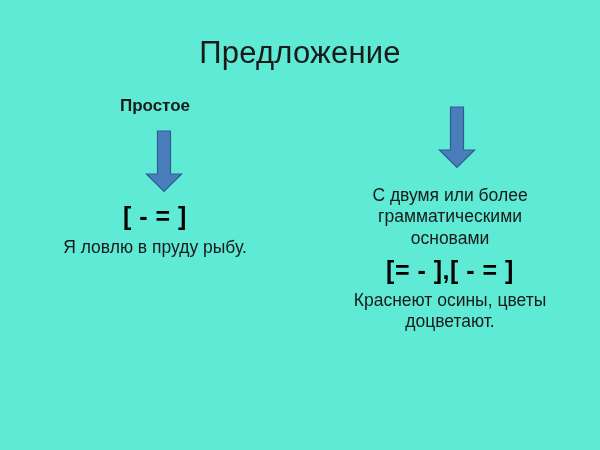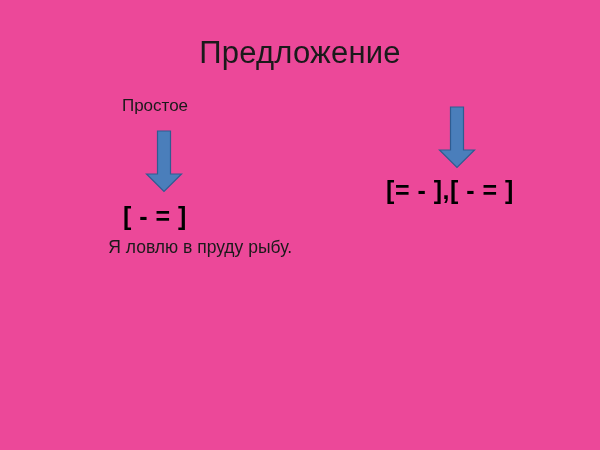--- a/index.html
+++ b/index.html
@@ -12,21 +12,21 @@
     background: #ffffff;
     font-family: "Liberation Sans", sans-serif;
     color: #1a1a1a;
     overflow: hidden;
     position: relative;
   }
   .slide {
     position: relative;
     width: 600px;
     height: 450px;
-    background: #ec4899;
+    background: #5eead4;
   }
   .slide-title {
     position: absolute;
     top: 36px;
     left: 0;
     width: 600px;
     text-align: center;
     font-size: 31px;
     font-weight: 400;
     line-height: 1.1;
@@ -47,21 +47,21 @@
   }
   .col-left {
     left: 10px;
   }
   .col-right {
     left: 305px;
   }
   .col-heading {
     text-align: center;
     font-size: 17px;
-    font-weight: 400;
+    font-weight: 700;
     line-height: 1.2;
     color: #1a1a1a;
   }
   .arrow-wrap {
     display: flex;
     justify-content: center;
     align-items: flex-start;
   }
   .arrow-left-pos {
     margin-top: 14px;
@@ -98,21 +98,21 @@
   }
   .scheme-left-pos {
     margin-top: 10px;
     font-size: 25px;
   }
   .scheme-right-pos {
     margin-top: 8px;
     font-size: 25px;
   }
   .col-example {
-    text-align: right;
+    text-align: center;
     font-size: 17.5px;
     font-weight: 400;
     line-height: 1.22;
     color: #1a1a1a;
   }
   .example-left-pos {
     margin-top: 6px;
     padding: 0 8px;
   }
   .example-right-pos {
@@ -145,19 +145,21 @@
     </div>
 
     <div class="col col-right">
 
       <div class="arrow-wrap arrow-right-pos">
         <svg class="arrow-svg" width="38" height="63" viewBox="0 0 38 63">
           <polygon points="12.5,1 25.5,1 25.5,44 36.5,44 19,61.5 1.5,44 12.5,44" fill="#4a7ebb" stroke="#2f5c91" stroke-width="1.2" stroke-linejoin="miter"></polygon>
         </svg>
       </div>
 
+      <div class="col-desc desc-right-pos">С двумя или более грамматическими основами</div>
 
       <div class="col-scheme scheme-right-pos">[= - ],[ - = ]</div>
 
+      <div class="col-example example-right-pos">Краснеют осины, цветы доцветают.</div>
     </div>
 
   </div>
 </div>
 
 </body></html>

